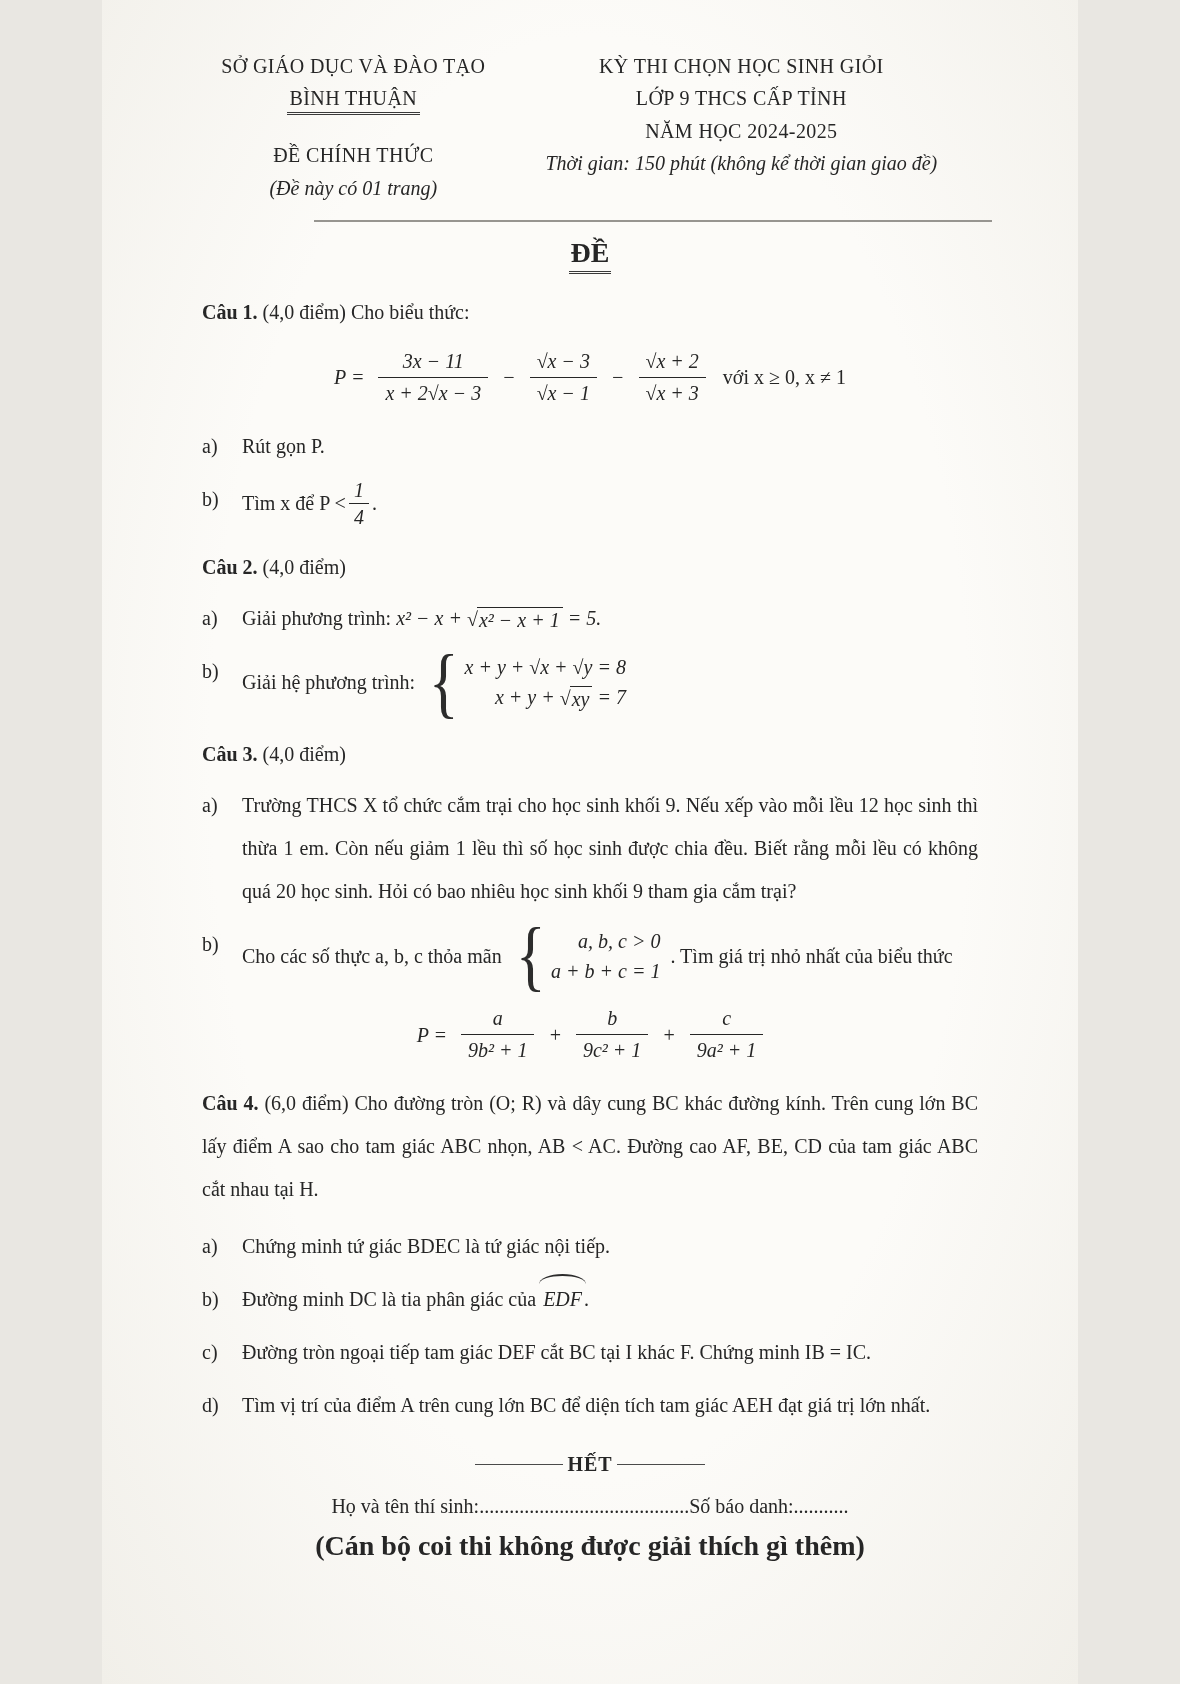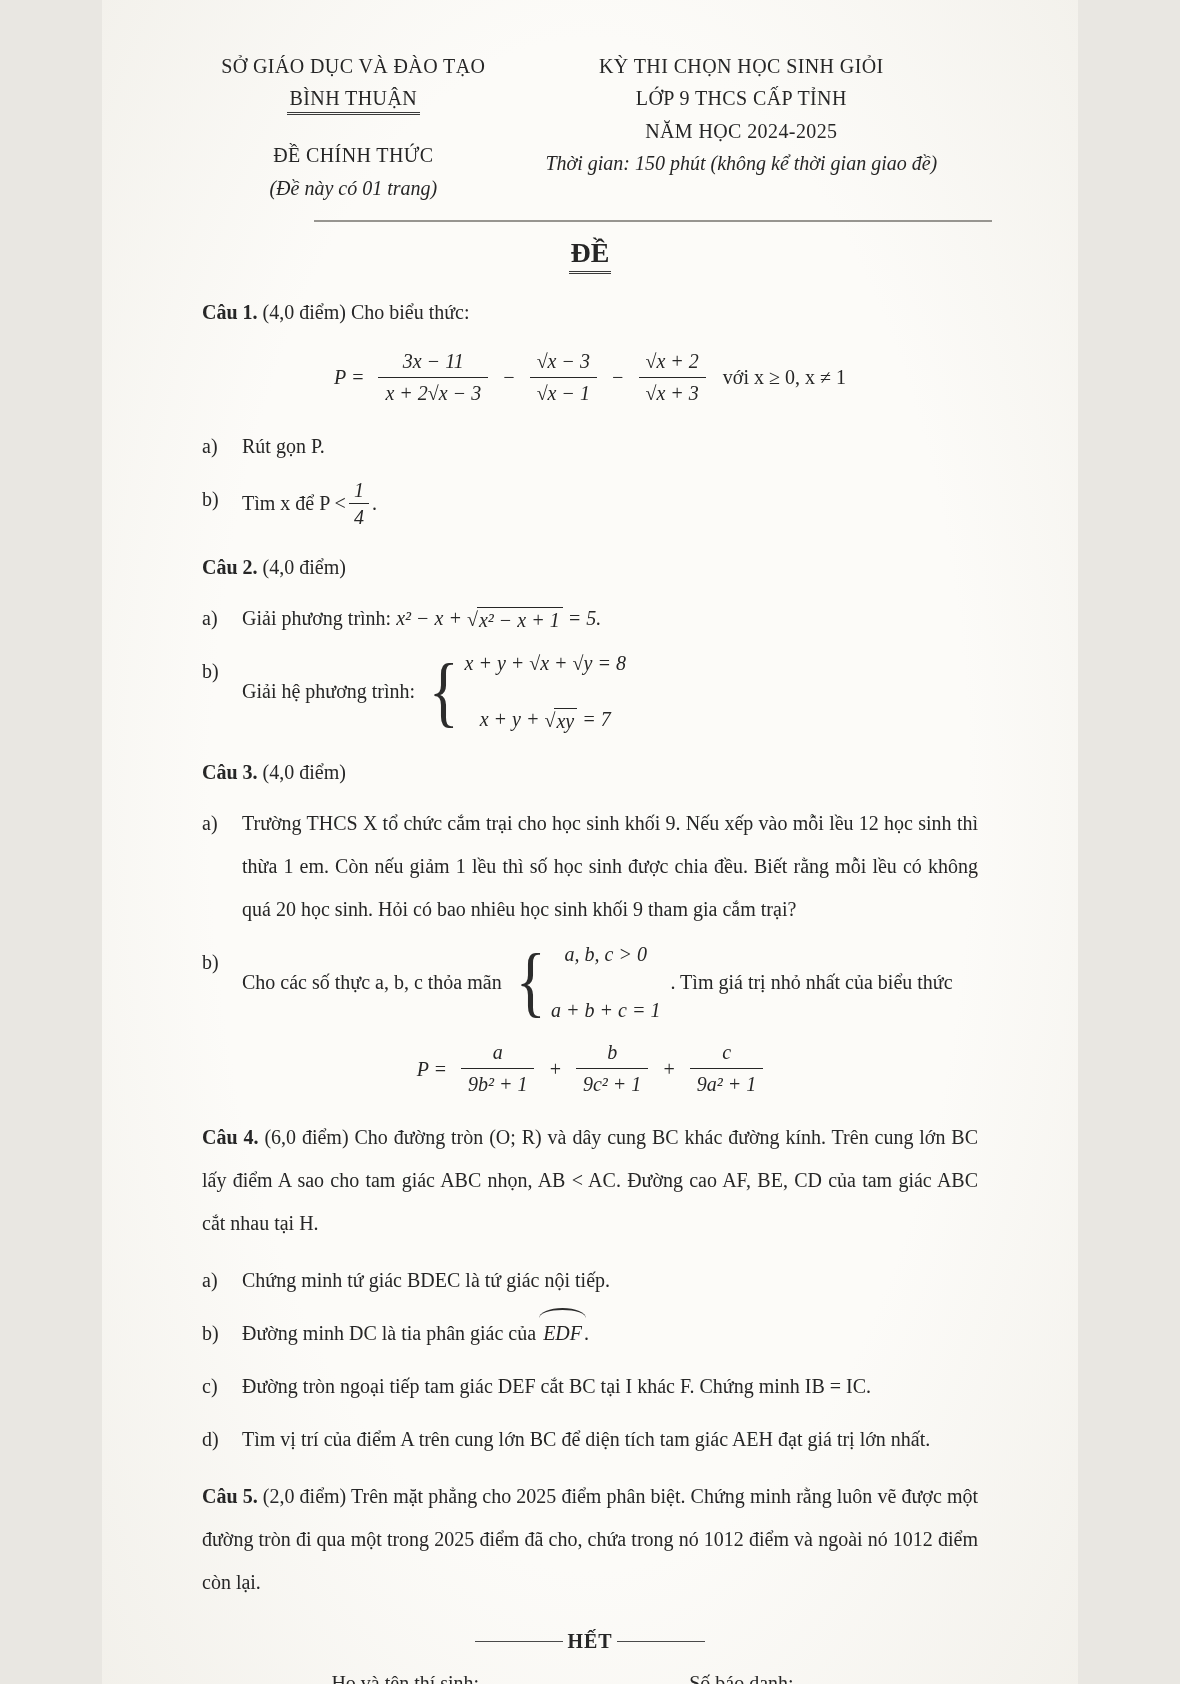--- a/index.html
+++ b/index.html
@@ -41,21 +41,21 @@
   .frac .den { padding:2px 7px 0 7px; line-height:1.35; }
   .inline-frac { display:inline-flex; flex-direction:column; text-align:center; vertical-align:middle; font-style:italic; line-height:1.2; margin:0 3px; }
   .inline-frac .num { border-bottom:1.5px solid #262626; padding:0 5px 1px 5px; }
   .inline-frac .den { padding:1px 5px 0 5px; }
   .cond { font-style:normal; margin-left:10px; white-space:nowrap; }
   .sqrt { display:inline-flex; align-items:flex-start; vertical-align:middle; font-style:italic; line-height:1.25; }
   .sqrt-sign { line-height:1.25; margin-right:-1px; }
   .radicand { border-top:1.7px solid #262626; padding:0 3px 0 2px; line-height:1.25; }
   .system { display:inline-flex; align-items:center; margin:0 10px; vertical-align:middle; }
   .brace { font-size:78px; line-height:.85; font-weight:400; transform:scaleX(.8); margin-right:2px; color:#2c2c2c; }
-  .sys-lines { display:inline-flex; flex-direction:column; gap:30px; font-style:italic; line-height:1.3; text-align:center; }
+  .sys-lines { display:inline-flex; flex-direction:column; gap:4px; font-style:italic; line-height:1.3; text-align:right; }
   .widehat { font-style:italic; position:relative; display:inline-block; padding:0 2px; }
   .widehat::before { content:""; position:absolute; top:-4px; left:-2px; right:-2px; height:8px;
     border-top:2px solid #2c2c2c; border-radius:50% 50% 0 0 / 100% 100% 0 0; }
   
   .het { display:flex; align-items:center; justify-content:center; margin-top:26px; }
   .het-dash { width:88px; border-top:1.8px solid #4a4a4a; }
   .het-text { font-weight:bold; letter-spacing:1px; padding:0 4px; }
   .name-line { text-align:center; margin-top:12px; line-height:1.8; }
   .footer-note { text-align:center; font-weight:bold; margin-top:6px; font-size:28px; }
 </style>
@@ -217,25 +217,20 @@
   </div>
   <div class="item">
     <span class="item-label">c)</span>
     <span class="item-body">Đường tròn ngoại tiếp tam giác DEF cắt BC tại I khác F. Chứng minh IB = IC.</span>
   </div>
   <div class="item">
     <span class="item-label">d)</span>
     <span class="item-body">Tìm vị trí của điểm A trên cung lớn BC để diện tích tam giác AEH đạt giá trị lớn nhất.</span>
   </div>
 
-  <p class="para">
-    <span class="q-label">Câu 5.</span>
-    <span>(2,0 điểm)</span>
-    <span>Trên mặt phẳng cho 2025 điểm phân biệt. Chứng minh rằng luôn vẽ được một đường tròn đi qua một trong 2025 điểm đã cho, chứa trong nó 1012 điểm và ngoài nó 1012 điểm còn lại.</span>
-  </p>
 
   <div class="het">
     <span class="het-dash"></span>
     <span class="het-text">HẾT</span>
     <span class="het-dash"></span>
   </div>
   <div class="name-line">Họ và tên thí sinh:..........................................Số báo danh:...........</div>
   <div class="footer-note">(Cán bộ coi thi không được giải thích gì thêm)</div>
 
 </div>

